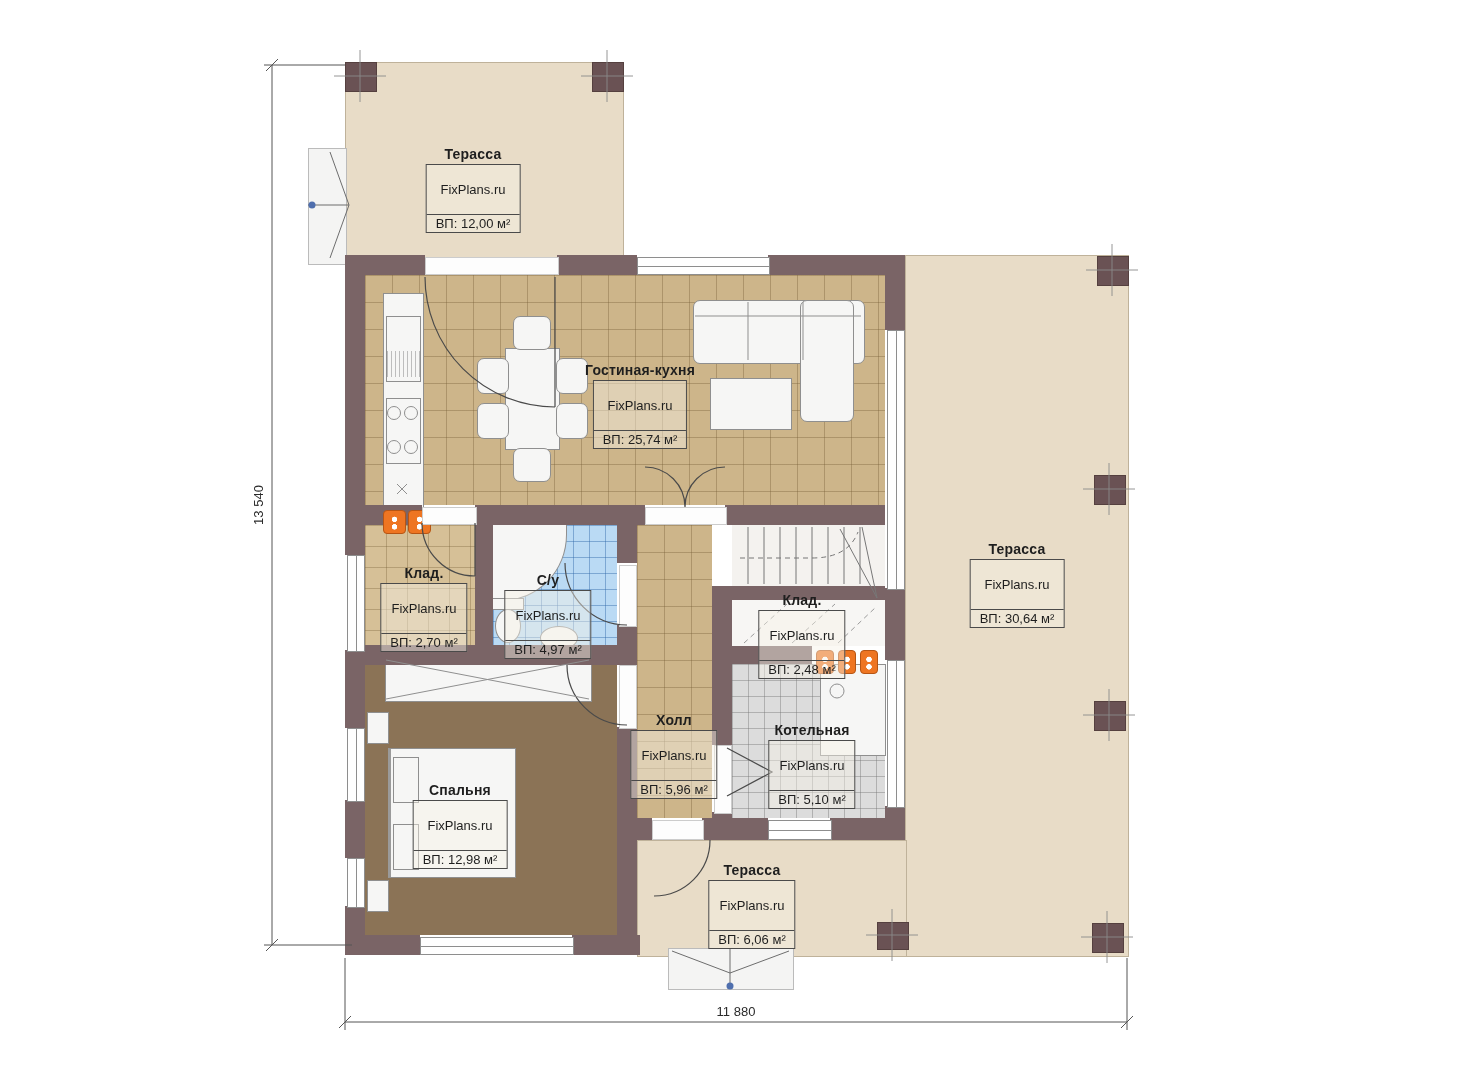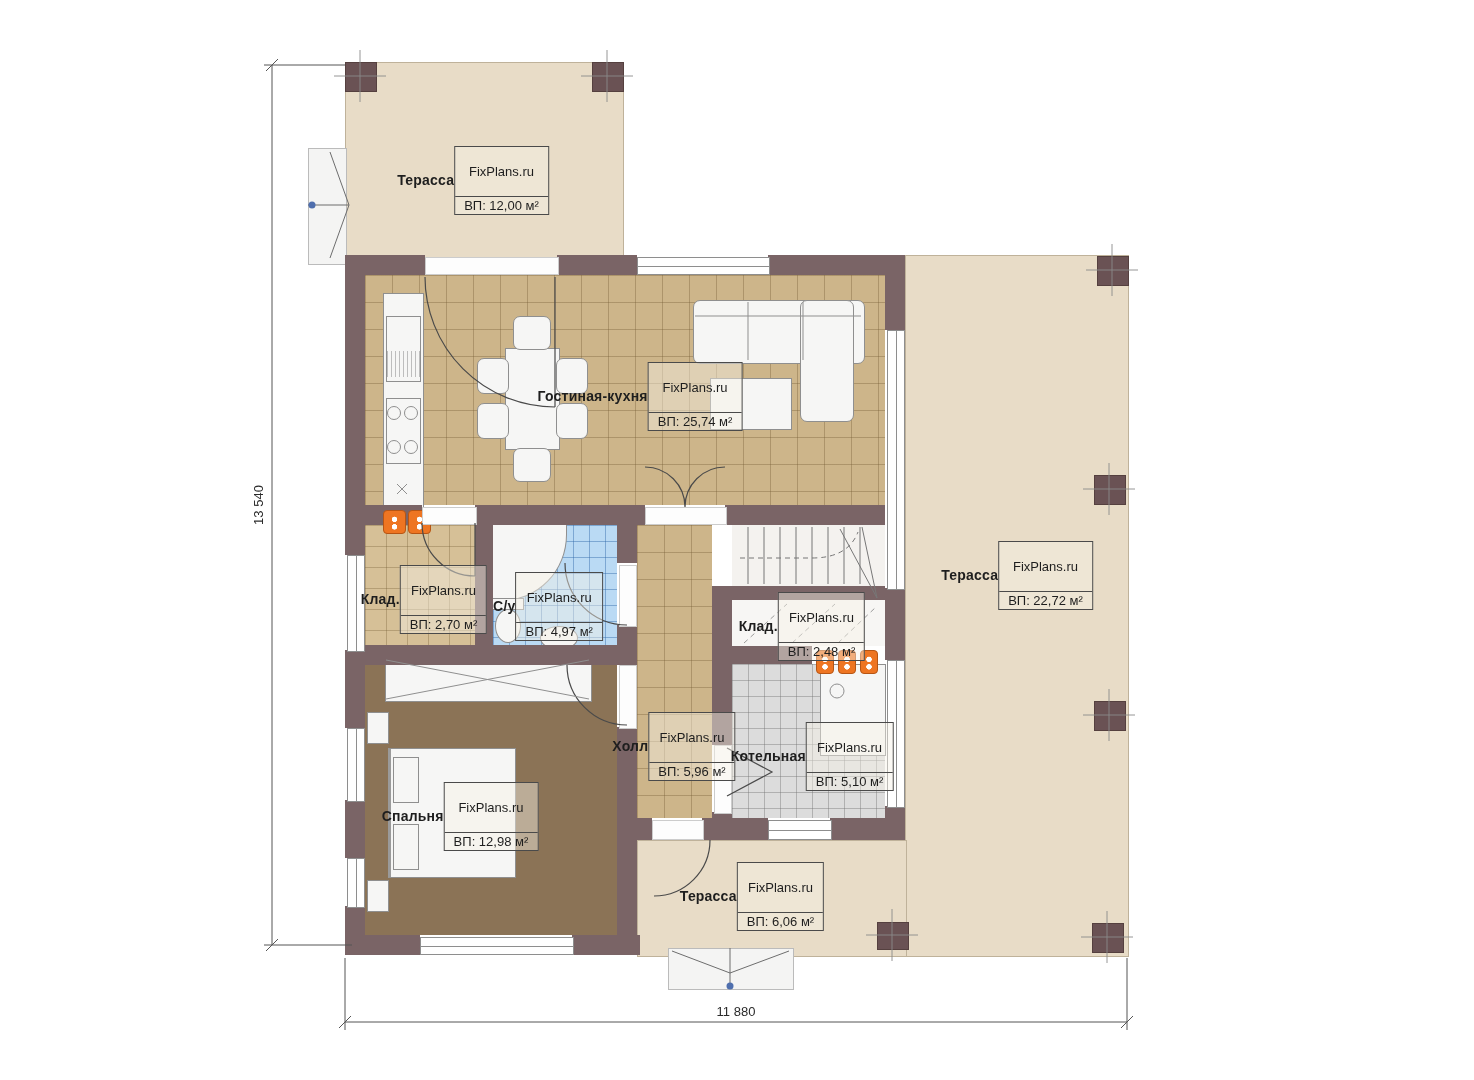--- a/index.html
+++ b/index.html
@@ -38,21 +38,21 @@
   
   .furn{background:#f6f6f5;border:1px solid #8f8f8f;z-index:2;}
   .round{border-radius:7px;}
   .radiator{background-color:#ee7522;border:1px solid #b65514;border-radius:4px;z-index:4;
     background-image:radial-gradient(circle at 50% 38%,#ffffff 2.5px,transparent 3px),
                      radial-gradient(circle at 50% 72%,#ffffff 2.5px,transparent 3px);}
   .steps{background:#f4f4f3;border:1px solid #bbbbbb;z-index:2;}
   
   #linework{position:absolute;left:0;top:0;z-index:5;pointer-events:none;}
   
-  .room-label{position:absolute;transform:translateX(-50%);display:flex;flex-direction:row;
+  .room-label{position:absolute;transform:translateX(-50%);display:flex;flex-direction:column;
     align-items:center;z-index:6;color:#1e1e1e;}
   .rl-name{font-weight:bold;font-size:14px;white-space:nowrap;margin-bottom:2px;letter-spacing:.2px;}
   .rl-box{border:1px solid #4a4a4a;background:rgba(246,241,230,.45);text-align:center;font-size:13px;}
   .rl-brand{padding:17px 9px;border-bottom:1px solid #4a4a4a;white-space:nowrap;}
   .rl-area{padding:1px 9px;white-space:nowrap;}
   .dim-label{position:absolute;font-size:13px;color:#2b2b2b;z-index:6;white-space:nowrap;}
 </style>
 </head>
 <body>
 
@@ -226,21 +226,21 @@
     <div class="rl-name">Гостиная-кухня</div>
     <div class="rl-box">
         <div class="rl-brand">FixPlans.ru</div>
     <div class="rl-area">ВП: 25,74 м²</div>
       </div>
   </div>
   <div class="room-label" style="left:1017px;top:541px;">
     <div class="rl-name">Терасса</div>
     <div class="rl-box">
         <div class="rl-brand">FixPlans.ru</div>
-    <div class="rl-area">ВП: 22,72 м²</div>
+    <div class="rl-area">ВП: 30,64 м²</div>
       </div>
   </div>
   <div class="room-label" style="left:424px;top:565px;">
     <div class="rl-name">Клад.</div>
     <div class="rl-box">
         <div class="rl-brand">FixPlans.ru</div>
     <div class="rl-area">ВП: 2,70 м²</div>
       </div>
   </div>
   <div class="room-label" style="left:548px;top:572px;">

